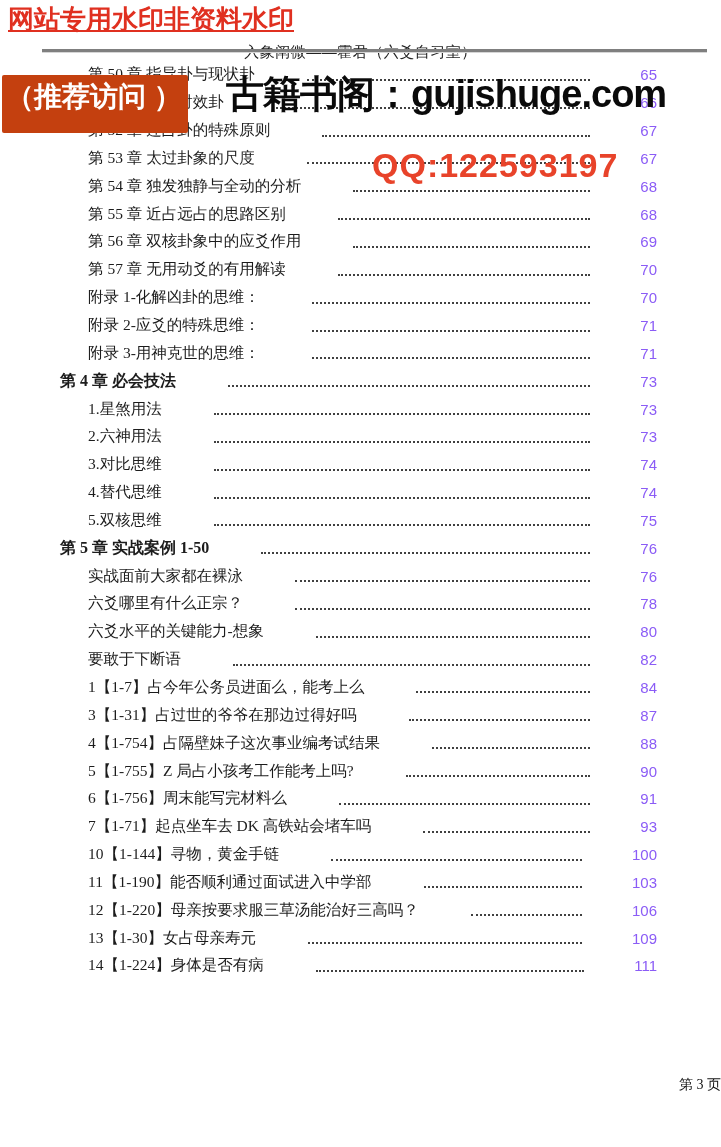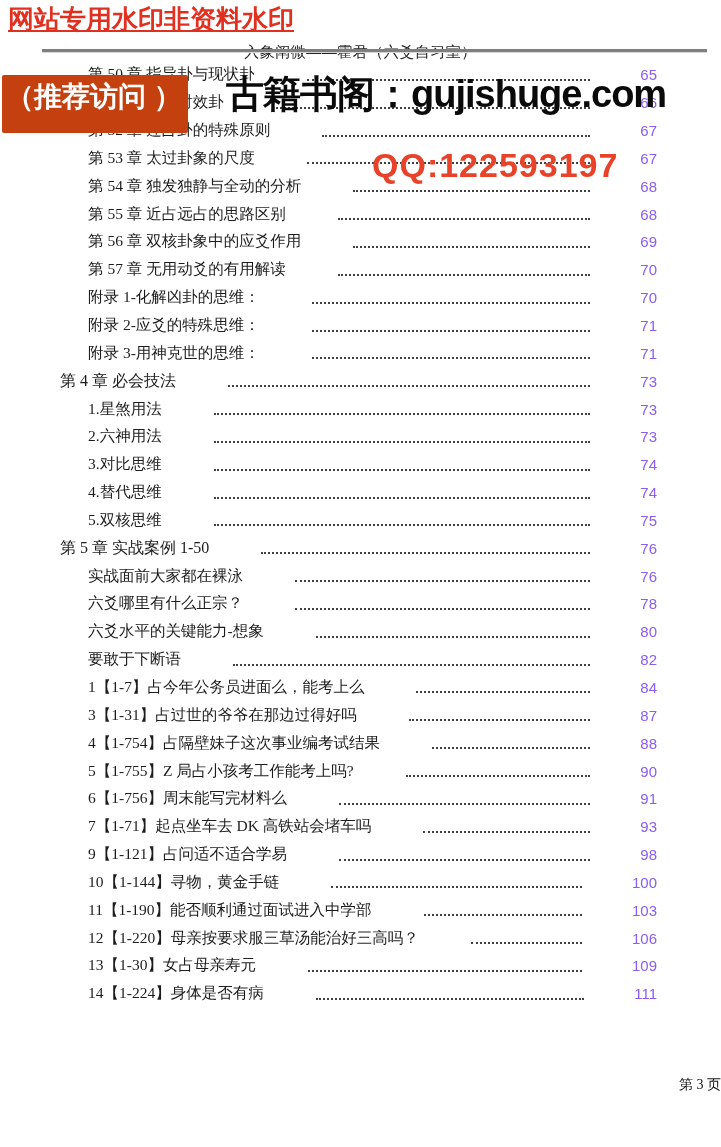--- a/index.html
+++ b/index.html
@@ -51,21 +51,21 @@
     color: var(--text);
     white-space: nowrap;
     gap: 47px;
   }
   .toc-row .t {
     padding-left: 28px;
     flex: 0 0 auto;
   }
   .toc-row.chapter .t {
     padding-left: 0;
-    font-weight: normal;
+    font-weight: bold;
     font-size: 16px;
   }
   .toc-row .leader {
     flex: 1 1 auto;
     min-width: 8px;
     height: 0;
     border-bottom: 2px dotted #404040;
     margin: 0 3px 0 5px;
     transform: translateY(5px);
   }
@@ -269,25 +269,20 @@
     <span class="t">6【1-756】周末能写完材料么</span>
     <span class="leader"></span>
     <span class="pg">91</span>
   </div>
     <div class="toc-row">
     <span class="t">7【1-71】起点坐车去 DK 高铁站会堵车吗</span>
     <span class="leader"></span>
     <span class="pg">93</span>
   </div>
     <div class="toc-row">
-    <span class="t">9【1-121】占问适不适合学易</span>
-    <span class="leader"></span>
-    <span class="pg">98</span>
-  </div>
-    <div class="toc-row">
     <span class="t">10【1-144】寻物，黄金手链</span>
     <span class="leader"></span>
     <span class="pg">100</span>
   </div>
     <div class="toc-row">
     <span class="t">11【1-190】能否顺利通过面试进入中学部</span>
     <span class="leader"></span>
     <span class="pg">103</span>
   </div>
     <div class="toc-row">

